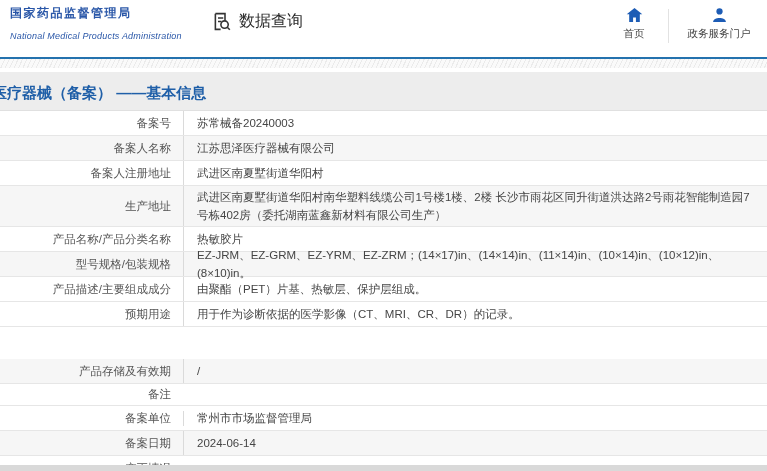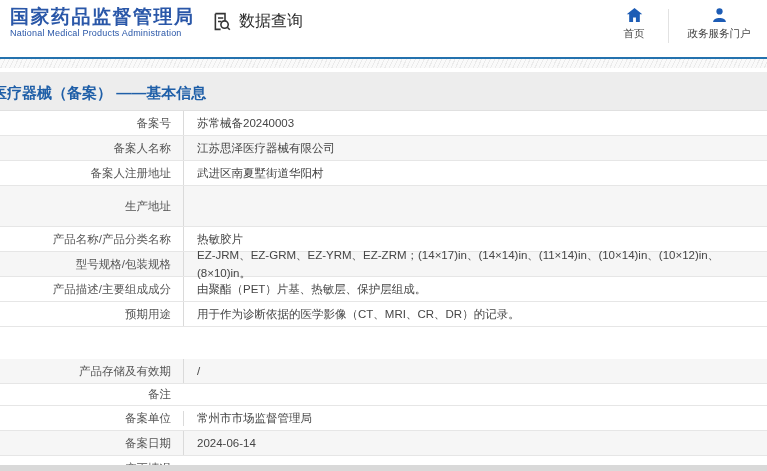--- a/index.html
+++ b/index.html
@@ -5,22 +5,22 @@
   html,body{margin:0;padding:0;}
   body{
     width:767px;height:471px;position:relative;overflow:hidden;
     background:#ffffff;
     font-family:"Liberation Sans","DejaVu Sans",sans-serif;
     -webkit-font-smoothing:antialiased;
   }
   
   .header{position:absolute;top:0;left:0;right:0;height:57px;background:#fff;}
   .logo{position:absolute;left:10px;top:7px;line-height:1;}
-  .logo-cn{font-size:19px;font-weight:bold;color:#2a57a8;letter-spacing:1.5px;}
-  .logo-en{font-size:9px;color:#2a57a8;margin-top:3px;letter-spacing:0.2px;}
+  .logo-cn{font-size:12px;font-weight:bold;color:#2a57a8;letter-spacing:1.5px;}
+  .logo-en{font-size:9px;color:#2a57a8;margin-top:13px;letter-spacing:0.2px;font-style:italic;}
   .data-query{position:absolute;left:211px;top:11px;display:flex;align-items:center;gap:7px;
     font-size:16px;color:#2b2b2b;cursor:pointer;}
   .right-nav{position:absolute;right:6px;top:7px;display:flex;align-items:flex-start;}
   .nav-item{display:flex;flex-direction:column;align-items:center;cursor:pointer;}
   .nav-item.home{width:52px;}
   .nav-item.portal{width:84px;}
   .nav-sep{width:1px;height:34px;background:#e2e2e2;margin:2px 8px 0 8px;}
   .nav-label{font-size:10.5px;color:#444;margin-top:4px;white-space:nowrap;}
   
   .blue-line{position:absolute;top:57px;left:0;right:0;height:2px;background:#2472ae;}
@@ -119,20 +119,23 @@
         <span>备案人注册地址</span>
       </div>
       <div class="t-value">
         <span>武进区南夏墅街道华阳村</span>
       </div>
     </div>
     <div class="t-row shaded" style="height: 41px;">
       <div class="t-label">
         <span>生产地址</span>
       </div>
+      <div class="t-value">
+        <span>武进区南夏墅街道华阳村南华塑料线缆公司1号楼1楼、2楼 长沙市雨花区同升街道洪达路2号雨花智能制造园7号栋402房（委托湖南蓝鑫新材料有限公司生产）</span>
+      </div>
     </div>
     <div class="t-row" style="height: 25px;">
       <div class="t-label">
         <span>产品名称/产品分类名称</span>
       </div>
       <div class="t-value">
         <span>热敏胶片</span>
       </div>
     </div>
     <div class="t-row shaded" style="height: 25px;">

